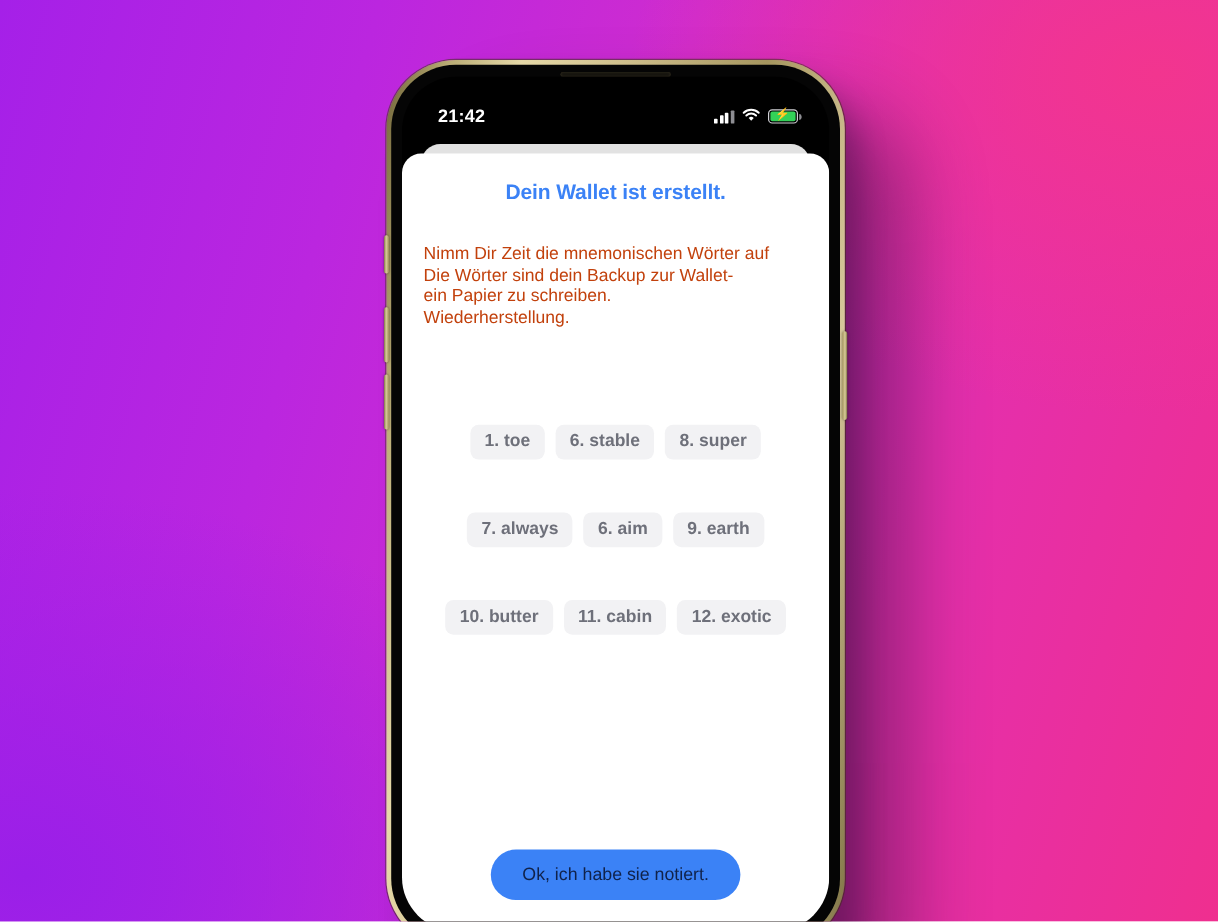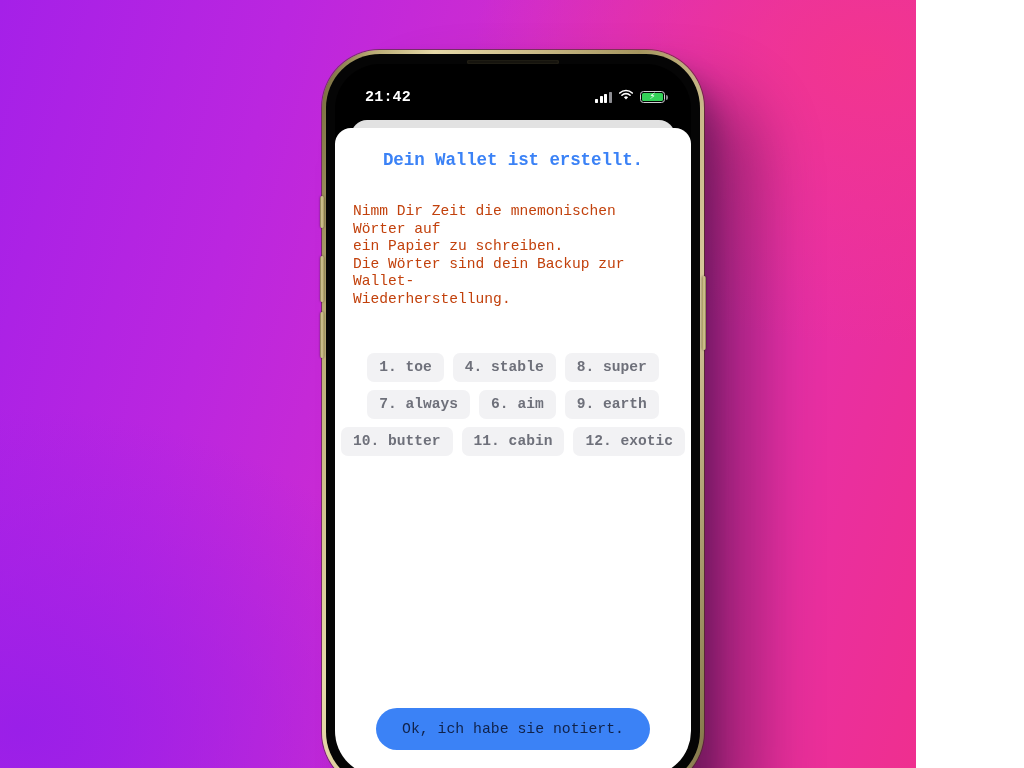--- a/index.html
+++ b/index.html
@@ -1,26 +1,25 @@
 <!DOCTYPE html>
 <html><head>
 <meta charset="utf-8">
 <style>
   * { margin:0; padding:0; box-sizing:border-box; }
   html, body {
     width:1024px; height:768px; overflow:hidden;
     font-family:"Liberation Sans", sans-serif;
   }
   #wallpaper {
-    position:relative; width:916px; height:768px;
+    position:relative; width:1015px; height:768px;
     background:
       radial-gradient(ellipse 70% 60% at 95% 8%, #f2358f 0%, rgba(242,53,143,0) 62%),
       radial-gradient(ellipse 80% 70% at 2% 95%, #9a1fe8 0%, rgba(154,31,232,0) 60%),
       linear-gradient(105deg, #a520e8 0%, #bb26df 26%, #cf2ccf 48%, #e42fae 72%, #ef2f8f 100%);
-    font-family: Liberation Mono, monospace;
   }
   
   #phone-shadow {
     position:absolute; left:352px; top:74px;
     width:370px; height:760px; border-radius:62px;
     background:#1b0726; opacity:.40;
     filter:blur(34px); transform:translate(34px, 20px);
   }
   #phone-shadow-2 {
     position:absolute; left:332px; top:60px;
@@ -119,21 +118,21 @@
     margin-top:33px; font-weight:400;
   }
   #intro p { margin:0; }
 
   
   #words { margin-top:44px; display:flex; flex-direction:column; gap:8px; }
   .word-row { display:flex; justify-content:center; gap:9px; }
   .word-chip {
     background:#f2f2f4; color:#6e707a; font-weight:700;
     font-size:14.6px; border-radius:7px; padding:7px 12px 8px;
-    white-space:nowrap; line-height:14px;
+    white-space:nowrap; line-height:14px;margin-top:36px;
   }
 
   
   #confirm-wrap { margin-top:auto; display:flex; justify-content:center;
                   padding-bottom:26px; }
   #confirm-btn {
     background:#3b82f6; color:#10224a; border:none;
     font-family:inherit; font-size:14.8px; font-weight:400;
     padding:13px 26px; border-radius:22px; cursor:pointer;
   }
@@ -185,29 +184,29 @@
         </div>
 
         <div id="card-back"></div>
 
         <div id="card">
 
           <div id="page-title">Dein Wallet ist erstellt.</div>
 
           <div id="intro">
             <p>Nimm Dir Zeit die mnemonischen Wörter auf</p>
+            <p>Die Wörter sind dein Backup zur Wallet-</p>
             <p>ein Papier zu schreiben.</p>
-            <p>Die Wörter sind dein Backup zur Wallet-</p>
             <p>Wiederherstellung.</p>
           </div>
 
           <div id="words">
             <div class="word-row">
               <span class="word-chip">1. toe</span>
-              <span class="word-chip">4. stable</span>
+              <span class="word-chip">6. stable</span>
               <span class="word-chip">8. super</span>
             </div>
             <div class="word-row">
               <span class="word-chip">7. always</span>
               <span class="word-chip">6. aim</span>
               <span class="word-chip">9. earth</span>
             </div>
             <div class="word-row">
               <span class="word-chip">10. butter</span>
               <span class="word-chip">11. cabin</span>

